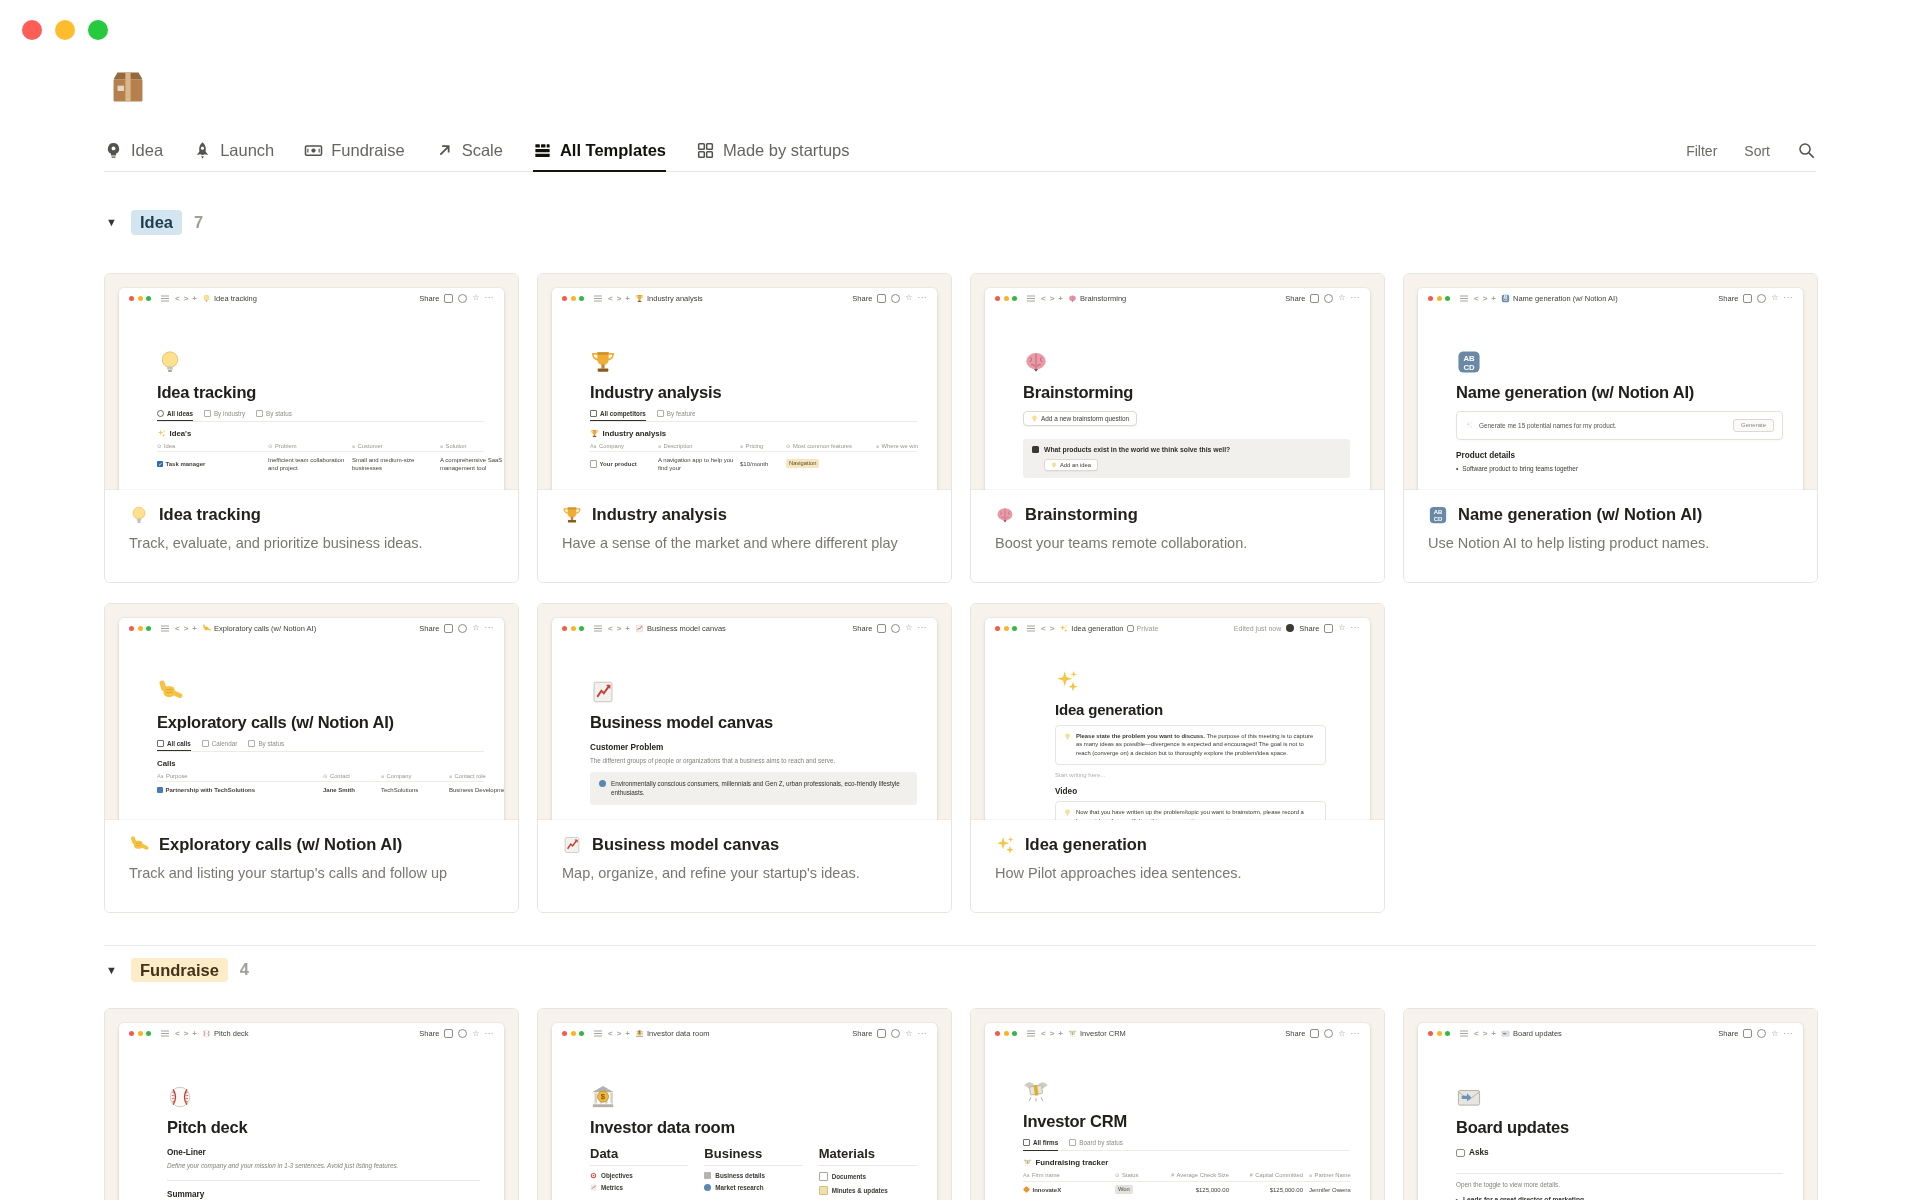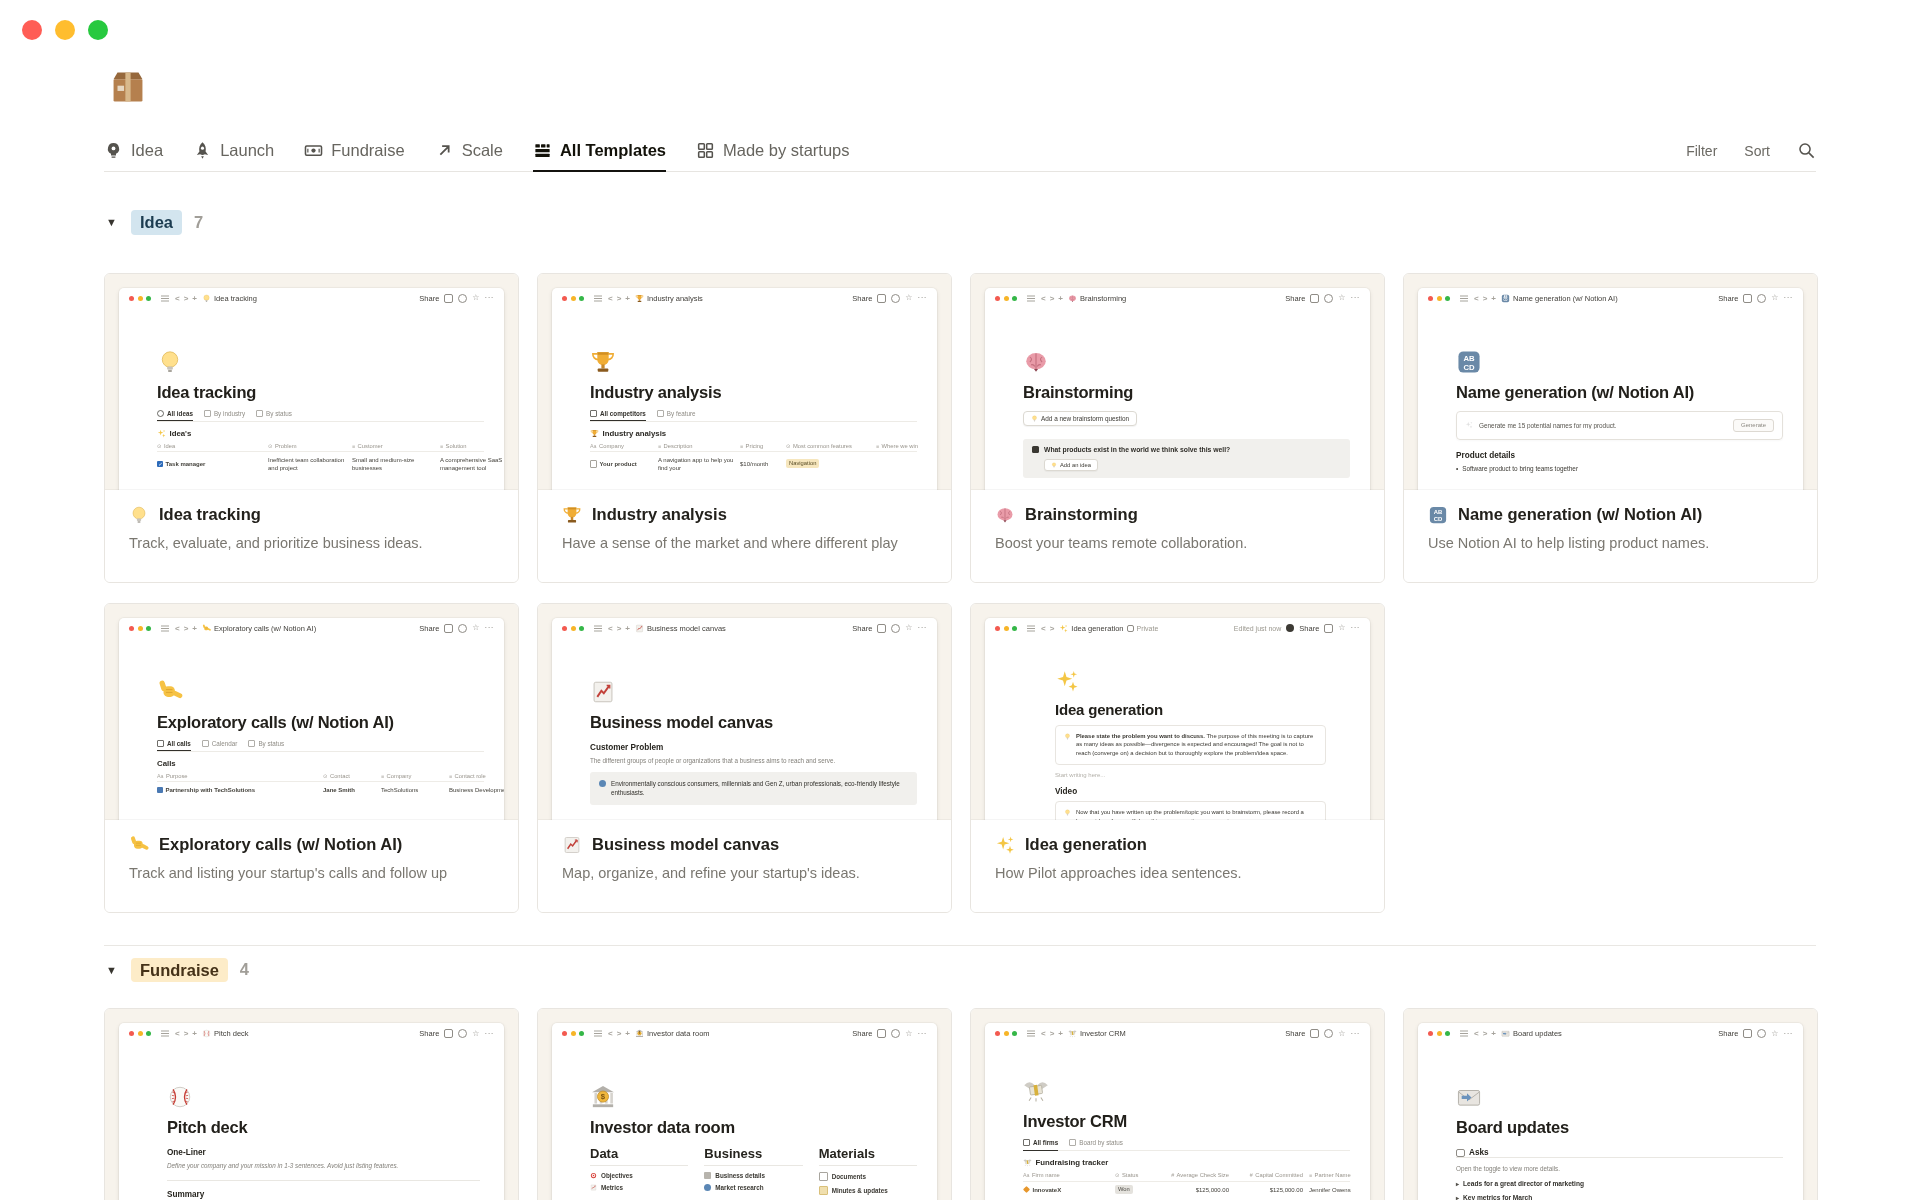--- a/index.html
+++ b/index.html
@@ -107,21 +107,21 @@
   .dsq{width:7px;height:7px;background:#3a3832;border-radius:1.5px;flex:none}
   .mbtn2{display:inline-flex;gap:3px;align-items:center;background:#fff;border:1px solid #dcd9d2;border-radius:3px;
          padding:2px 6px;font-size:5.8px;color:#3c3a34;margin:6px 0 0 12px;box-shadow:0 1px 1px rgba(0,0,0,.04)}
   .mbtn2 .msym{margin:0;width:6px;height:6px}
   .maibox{display:flex;align-items:center;gap:6px;border:1px solid #e4e1db;border-radius:4px;padding:7px 8px;
           margin-top:9px;box-shadow:0 1px 2px rgba(0,0,0,.03)}
   .maitext{font-size:6.4px;color:#56544d;flex:1;white-space:nowrap;overflow:hidden}
   .mgen{border:1px solid #ddd9d2;border-radius:3px;padding:2.5px 7px;font-size:6px;color:#8c8981;background:#fbfaf8;flex:none}
   .sparkgy{width:8px;height:8px;flex:none;opacity:.55;filter:grayscale(1)}
   .mh2{font-size:8.2px;font-weight:700;color:#26241e;margin-top:11px}
-  .mh2u{border-bottom:1px solid #e9e7e2;padding-bottom:0;display:flex;gap:4px;align-items:center}
+  .mh2u{border-bottom:1px solid #e9e7e2;padding-bottom:16px;display:flex;gap:4px;align-items:center}
   .msub{font-size:6.3px;color:#83807a;margin-top:4px;line-height:1.45}
   .ital{font-style:italic}
   .mbul{display:flex;gap:4px;font-size:6.4px;color:#3a3832;margin-top:5px}
   .mcallout{border:1px solid #e8e5e0;border-radius:4px;padding:6px 8px;display:flex;gap:5px;font-size:5.9px;
             line-height:1.5;color:#3a3832;margin-top:7px}
   .mcallout .msym{margin:1px 0 0;width:7px;height:7px}
   .mph{font-size:6px;color:#b3b0a9;margin-top:7px}
   .mhr{border-top:1px solid #e9e7e2;margin-top:10px}
   .mcols{display:flex;gap:16px;margin-top:9px}
   .mcol{width:102px}

